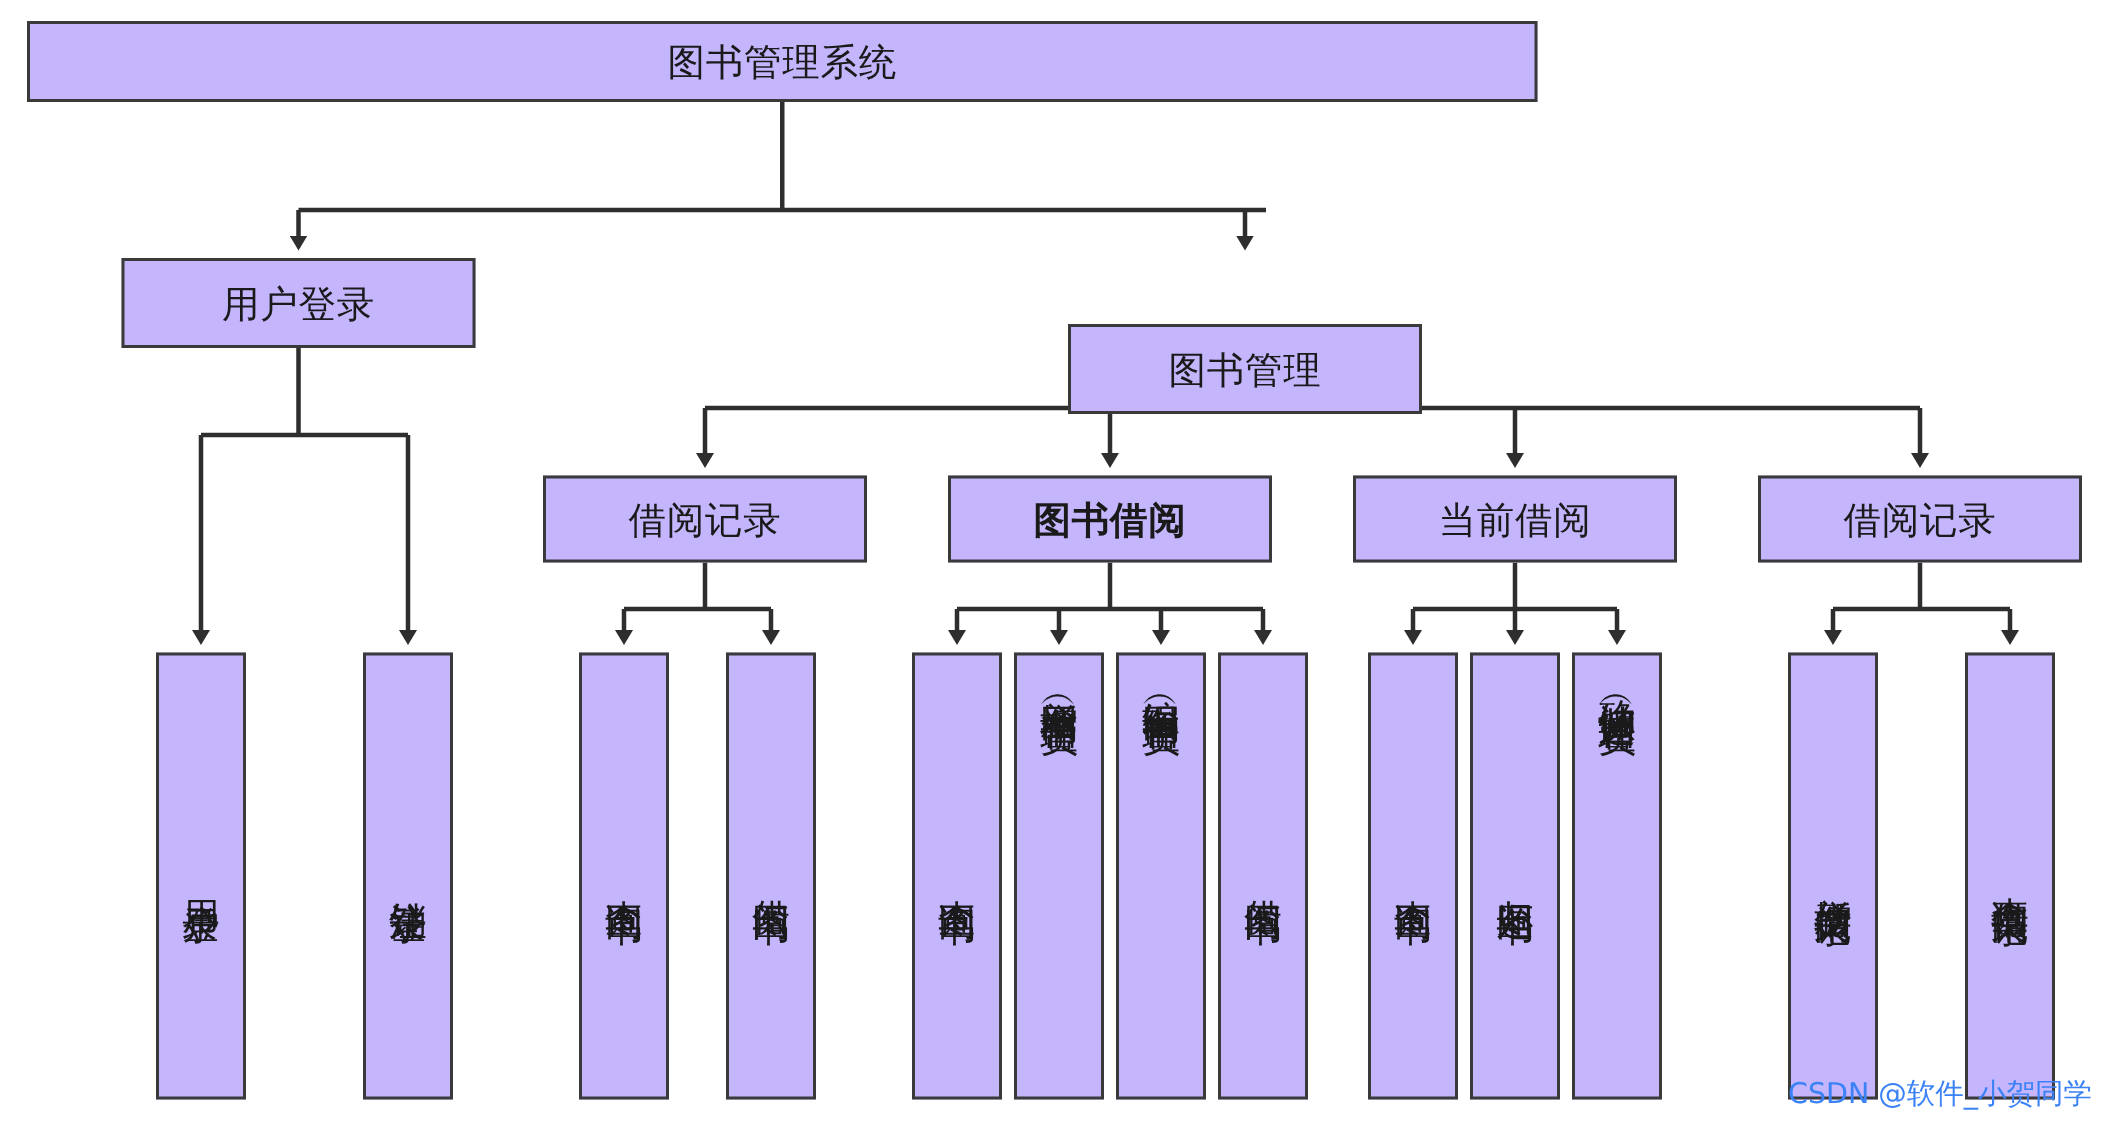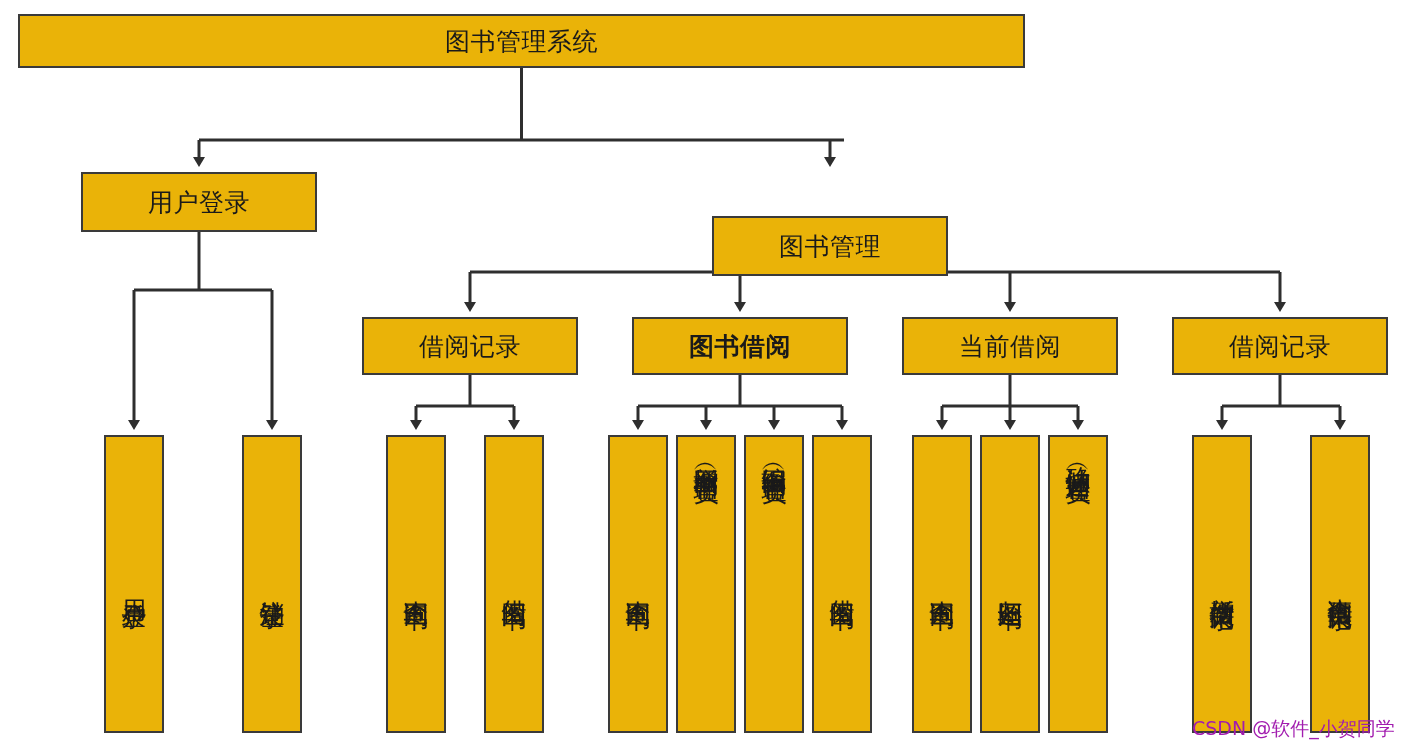--- a/index.html
+++ b/index.html
@@ -23,21 +23,21 @@
     left: 0;
     top: 0;
     width: 1405px;
     height: 747px;
     pointer-events: none;
   }
   .node {
     position: absolute;
     box-sizing: border-box;
     border: 2.5px solid #3a3a3a;
-    background: #eab308;
+    background: #c4b5fd;
     display: flex;
     align-items: center;
     justify-content: center;
     color: #1a1a1a;
   }
   .node .label {
     display: block;
     text-align: center;
     line-height: 1.0;
     white-space: nowrap;
@@ -185,14 +185,14 @@
   <div class="node vert" style="left: 1048px; top: 435px; width: 60px; height: 298px; border-color: rgb(58, 58, 58); color: rgb(26, 26, 26);">
     <span class="label">确认归还（管理员）</span>
   </div>
   <div class="node vert centered" style="left: 1192px; top: 435px; width: 60px; height: 298px; border-color: rgb(58, 58, 58); color: rgb(26, 26, 26);">
     <span class="label">新增借阅记录</span>
   </div>
   <div class="node vert centered" style="left: 1310px; top: 435px; width: 60px; height: 298px; border-color: rgb(58, 58, 58); color: rgb(26, 26, 26);">
     <span class="label">查询借阅记录</span>
   </div>
 
-  <div class="watermark" style="left: 1192px; top: 716px; color: #a21caf;">CSDN @软件_小贺同学</div>
+  <div class="watermark" style="left: 1192px; top: 716px; color: #3b82f6;">CSDN @软件_小贺同学</div>
 </div>
 
 </body></html>

